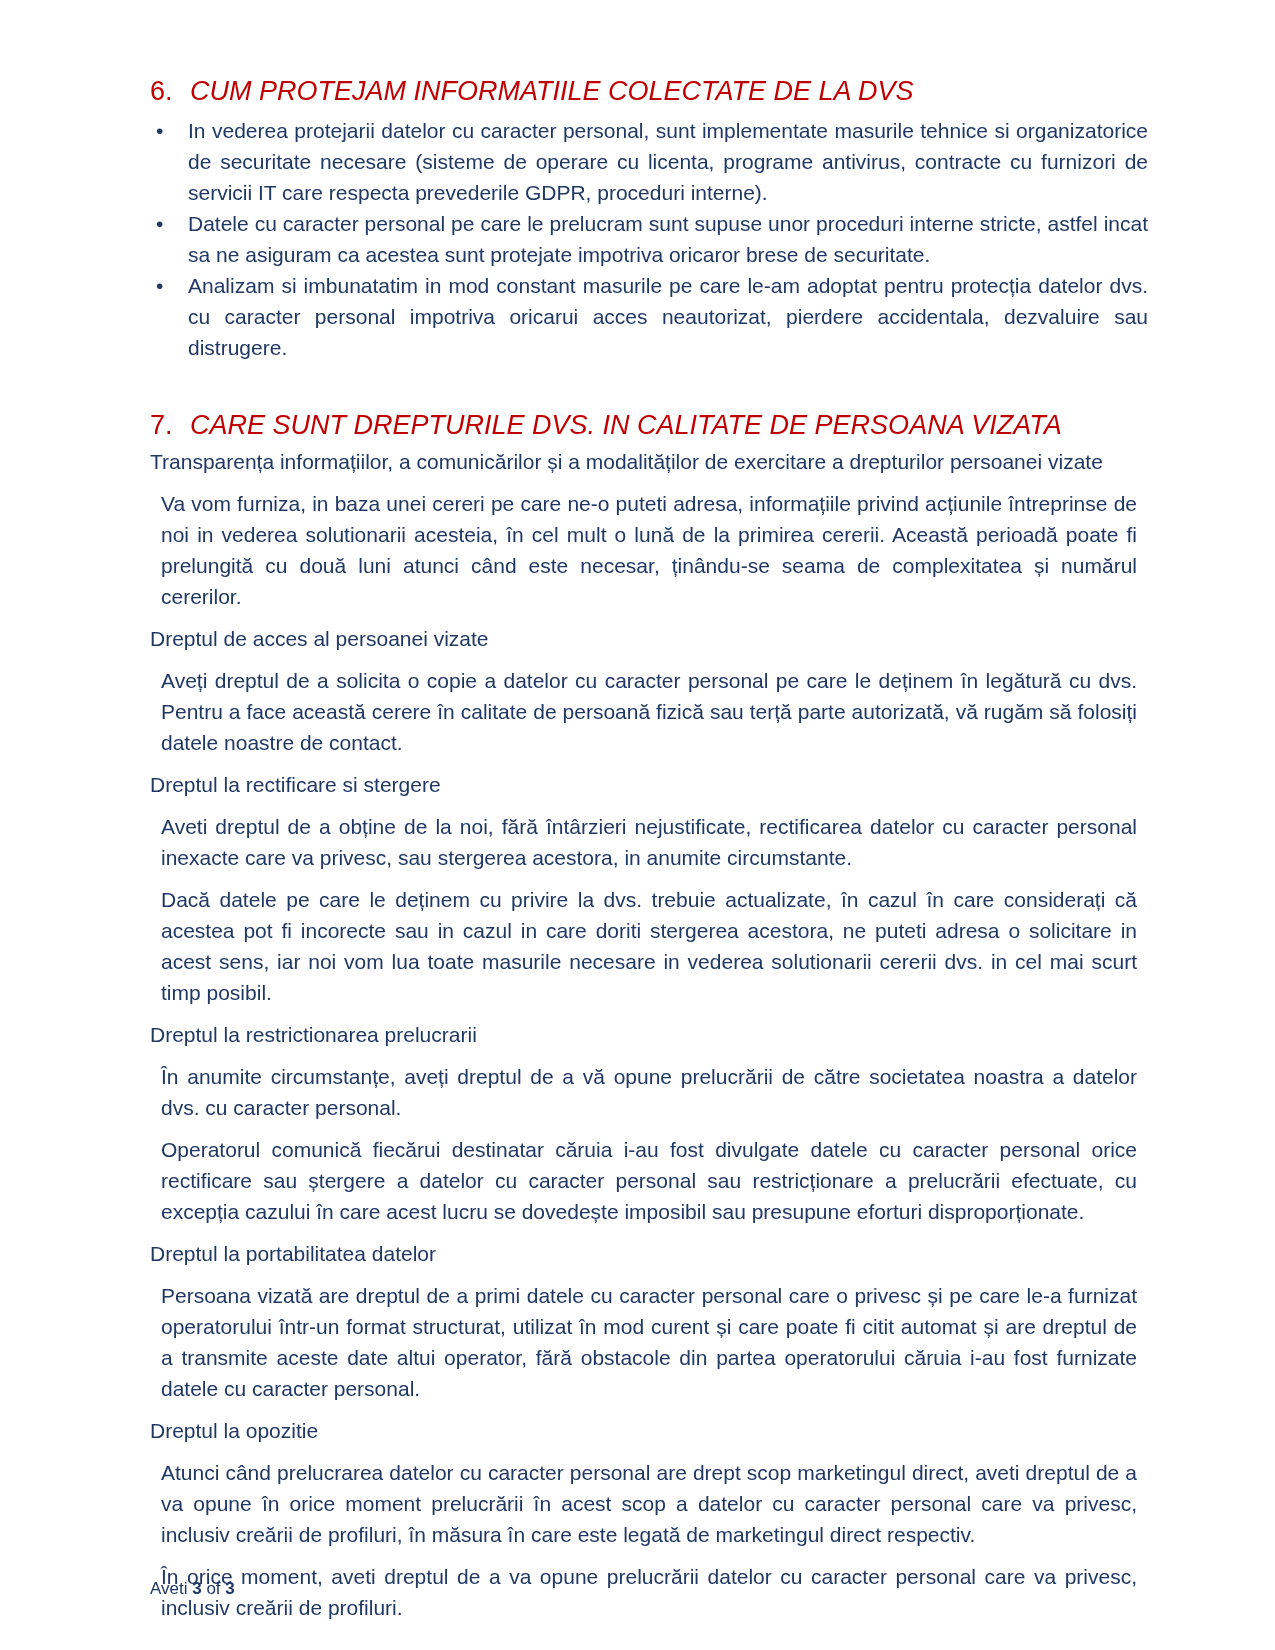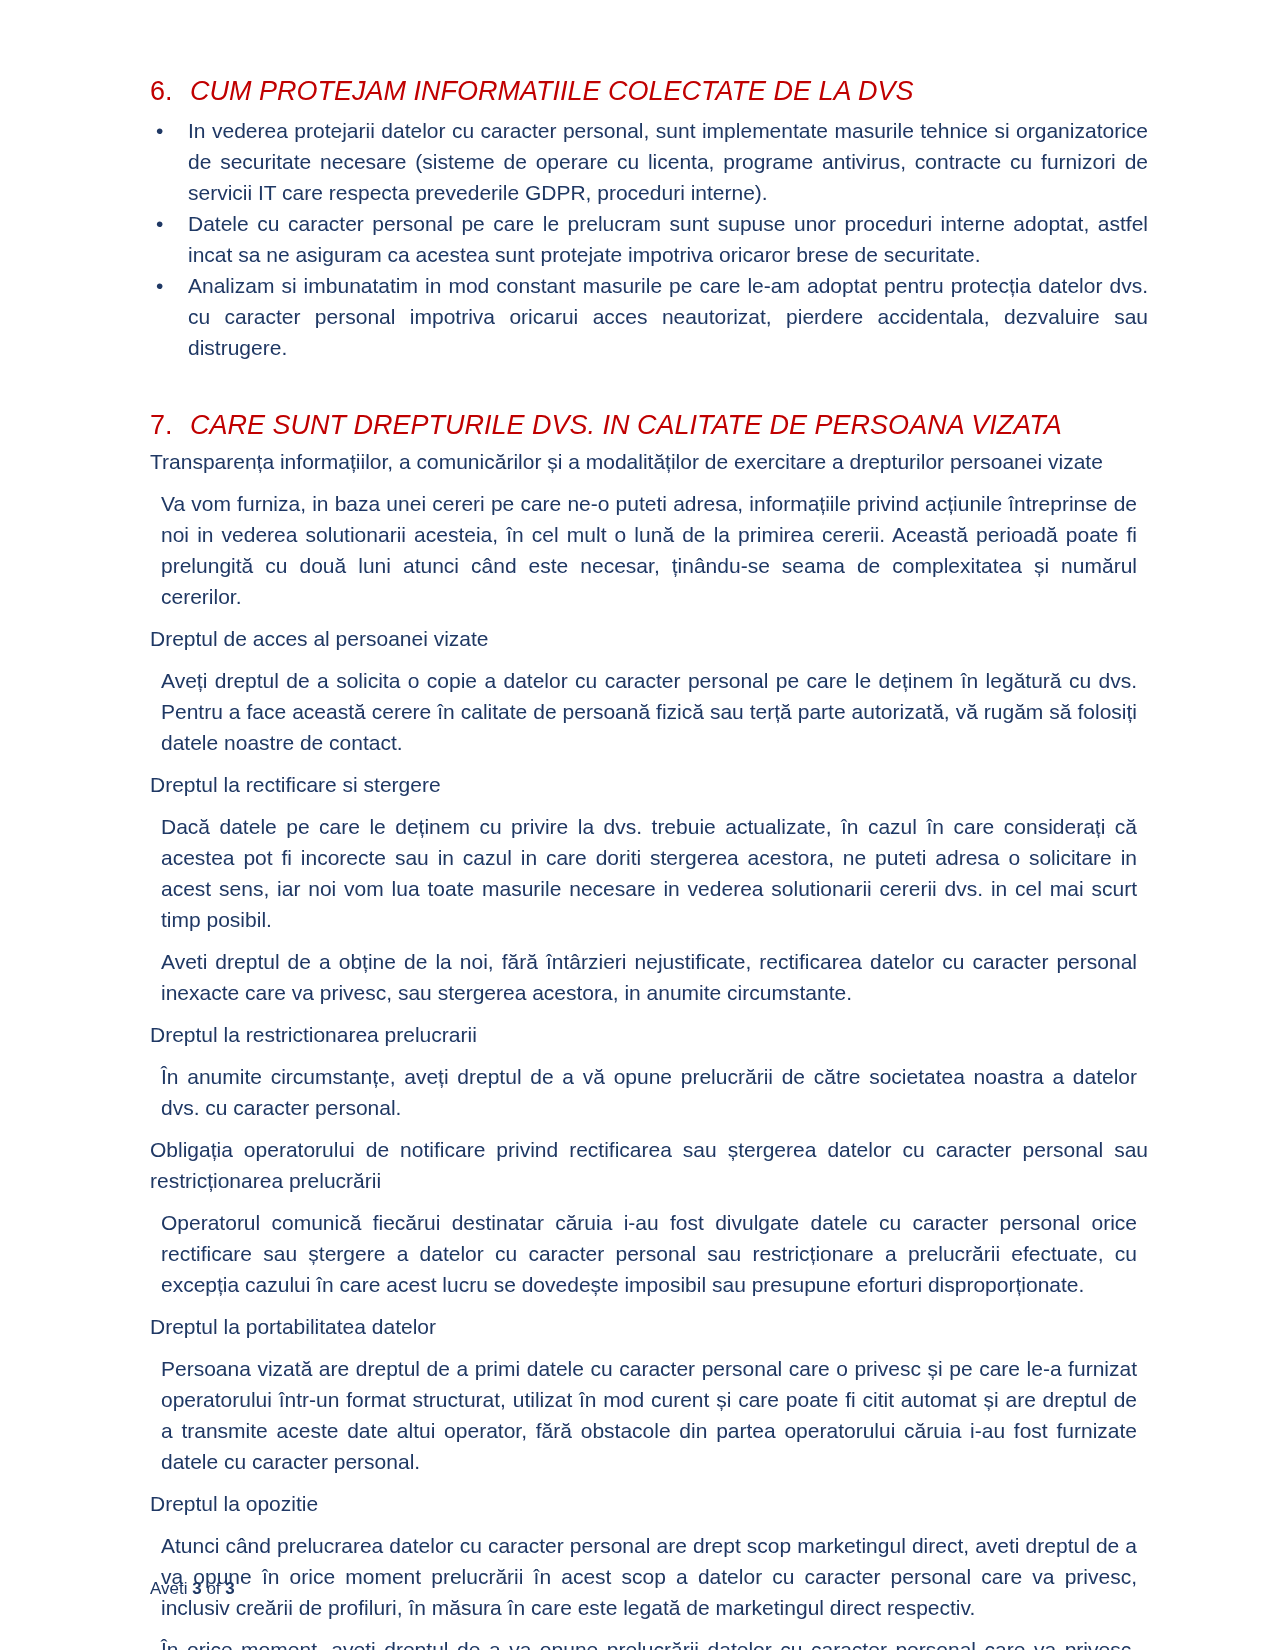--- a/index.html
+++ b/index.html
@@ -61,21 +61,21 @@
         <span class="h-num">6.</span>
         <span class="h-title">CUM PROTEJAM INFORMATIILE COLECTATE DE LA DVS</span>
       </h2>
       <ul class="bullets">
         <li>
           <span class="marker">•</span>
           <span>In vederea protejarii datelor cu caracter personal, sunt implementate masurile tehnice si organizatorice de securitate necesare (sisteme de operare cu licenta, programe antivirus, contracte cu furnizori de servicii IT care respecta prevederile GDPR, proceduri interne).</span>
         </li>
         <li>
           <span class="marker">•</span>
-          <span>Datele cu caracter personal pe care le prelucram sunt supuse unor proceduri interne adoptat, astfel incat sa ne asiguram ca acestea sunt protejate impotriva oricaror brese de securitate.</span>
+          <span>Datele cu caracter personal pe care le prelucram sunt supuse unor proceduri interne stricte, astfel incat sa ne asiguram ca acestea sunt protejate impotriva oricaror brese de securitate.</span>
         </li>
         <li>
           <span class="marker">•</span>
           <span>Analizam si imbunatatim in mod constant masurile pe care le-am adoptat pentru protecția datelor dvs. cu caracter personal impotriva oricarui acces neautorizat, pierdere accidentala, dezvaluire sau distrugere.</span>
         </li>
       </ul>
     </section>
 
     <section class="section-7">
       <h2 class="heading">
@@ -83,27 +83,26 @@
         <span class="h-title">CARE SUNT DREPTURILE DVS. IN CALITATE DE PERSOANA VIZATA</span>
       </h2>
 
       <p class="sub">Transparența informațiilor, a comunicărilor și a modalităților de exercitare a drepturilor persoanei vizate</p>
       <p class="para">Va vom furniza, in baza unei cereri pe care ne-o puteti adresa, informațiile privind acțiunile întreprinse de noi in vederea solutionarii acesteia, în cel mult o lună de la primirea cererii. Această perioadă poate fi prelungită cu două luni atunci când este necesar, ținându-se seama de complexitatea și numărul cererilor.</p>
 
       <p class="sub">Dreptul de acces al persoanei vizate</p>
       <p class="para">Aveți dreptul de a solicita o copie a datelor cu caracter personal pe care le deținem în legătură cu dvs. Pentru a face această cerere în calitate de persoană fizică sau terță parte autorizată, vă rugăm să folosiți datele noastre de contact.</p>
 
       <p class="sub">Dreptul la rectificare si stergere</p>
+      <p class="para">Aveti dreptul de a obține de la noi, fără întârzieri nejustificate, rectificarea datelor cu caracter personal inexacte care va privesc, sau stergerea acestora, in anumite circumstante.</p>
       <p class="para">Dacă datele pe care le deținem cu privire la dvs. trebuie actualizate, în cazul în care considerați că acestea pot fi incorecte sau in cazul in care doriti stergerea acestora, ne puteti adresa o solicitare in acest sens, iar noi vom lua toate masurile necesare in vederea solutionarii cererii dvs. in cel mai scurt timp posibil.</p>
-      <p class="para">Aveti dreptul de a obține de la noi, fără întârzieri nejustificate, rectificarea datelor cu caracter personal inexacte care va privesc, sau stergerea acestora, in anumite circumstante.</p>
 
       <p class="sub">Dreptul la restrictionarea prelucrarii</p>
       <p class="para">În anumite circumstanțe, aveți dreptul de a vă opune prelucrării de către societatea noastra a datelor dvs. cu caracter personal.</p>
 
-      <p class="sub">Obligația operatorului de notificare privind rectificarea sau ștergerea datelor cu caracter personal sau restricționarea prelucrării</p>
       <p class="para">Operatorul comunică fiecărui destinatar căruia i-au fost divulgate datele cu caracter personal orice rectificare sau ștergere a datelor cu caracter personal sau restricționare a prelucrării efectuate, cu excepția cazului în care acest lucru se dovedește imposibil sau presupune eforturi disproporționate.</p>
 
       <p class="sub">Dreptul la portabilitatea datelor</p>
       <p class="para">Persoana vizată are dreptul de a primi datele cu caracter personal care o privesc și pe care le-a furnizat operatorului într-un format structurat, utilizat în mod curent și care poate fi citit automat și are dreptul de a transmite aceste date altui operator, fără obstacole din partea operatorului căruia i-au fost furnizate datele cu caracter personal.</p>
 
       <p class="sub">Dreptul la opozitie</p>
       <p class="para">Atunci când prelucrarea datelor cu caracter personal are drept scop marketingul direct, aveti dreptul de a va opune în orice moment prelucrării în acest scop a datelor cu caracter personal care va privesc, inclusiv creării de profiluri, în măsura în care este legată de marketingul direct respectiv.</p>
       <p class="para">În orice moment, aveti dreptul de a va opune prelucrării datelor cu caracter personal care va privesc, inclusiv creării de profiluri.</p>
     </section>
   </div>

